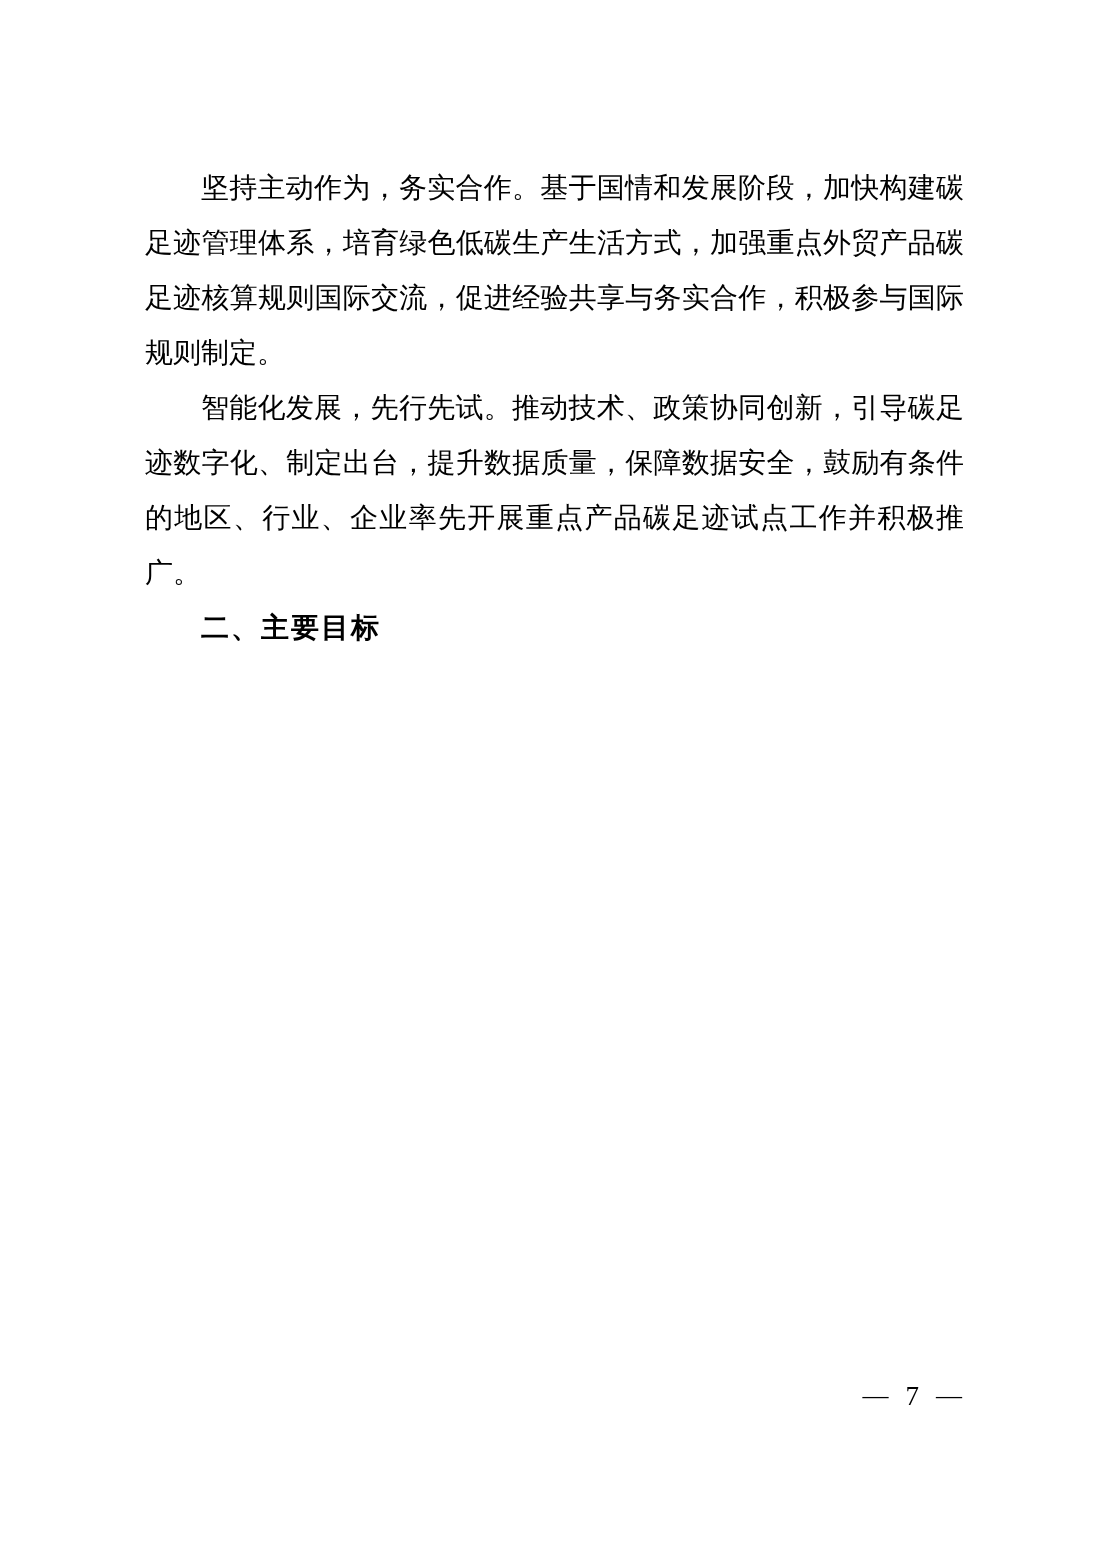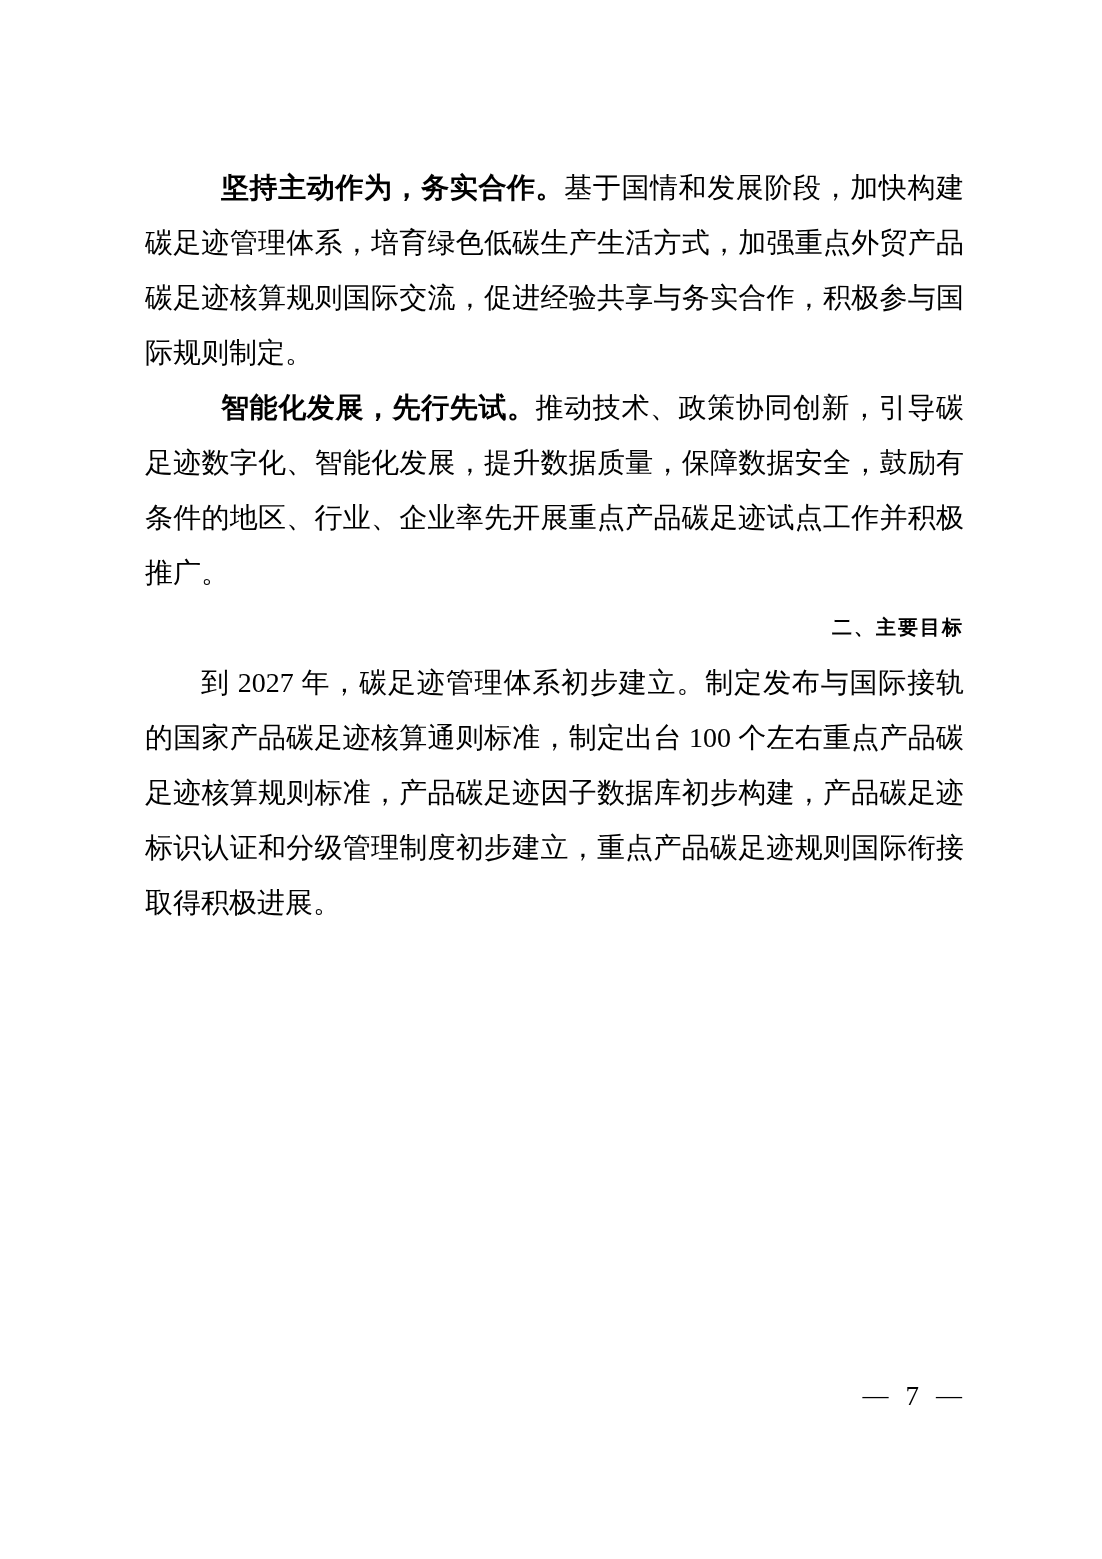--- a/index.html
+++ b/index.html
@@ -31,33 +31,31 @@
     margin: 0;
     text-indent: 2em;
     font-size: 28px;
     line-height: 55px;
     text-align: justify;
     text-align-last: left;
     font-family: "Liberation Serif", "DejaVu Serif", serif;
     color: #000000;
   }
   .para .lead {
-    font-weight: bold;
-    margin-left: 20px;
+    font-weight: normal;
   }
   .heading {
     margin: 0;
     text-indent: 2em;
     font-family: "Liberation Sans", "DejaVu Sans", sans-serif;
     font-weight: bold;
-    font-size: 20px;
+    font-size: 28px;
     line-height: 55px;
     letter-spacing: 2px;
     color: #000000;
-    text-align: right;
   }
   .footer {
     position: absolute;
     top: 1381px;
     right: 140px;
     display: flex;
     align-items: center;
     gap: 17px;
     font-family: "Liberation Serif", "DejaVu Serif", serif;
     font-size: 26px;
@@ -70,25 +68,24 @@
 </style>
 </head>
 <body>
 
 <div class="page">
   <div class="content">
 
     <p class="para"><span class="lead">坚持主动作为，务实合作。</span><span>基于国情和发展阶段，加快构建碳足迹管理体系，培育绿色低碳生产生活方式，加强重点外贸产品碳足迹核算规则国际交流，促进经验共享与务实合作，积极参与国际规则制定。</span></p>
 
 
-    <p class="para"><span class="lead">智能化发展，先行先试。</span><span>推动技术、政策协同创新，引导碳足迹数字化、智能化发展，提升数据质量，保障数据安全，鼓励有条件的地区、行业、企业率先开展重点产品碳足迹试点工作并积极推广。</span></p>
+    <p class="para"><span class="lead">智能化发展，先行先试。</span><span>推动技术、政策协同创新，引导碳足迹数字化、制定出台，提升数据质量，保障数据安全，鼓励有条件的地区、行业、企业率先开展重点产品碳足迹试点工作并积极推广。</span></p>
 
     <h2 class="heading">二、主要目标</h2>
 
-    <p class="para"><span>到 2027 年，碳足迹管理体系初步建立。制定发布与国际接轨的国家产品碳足迹核算通则标准，制定出台 100 个左右重点产品碳足迹核算规则标准，产品碳足迹因子数据库初步构建，产品碳足迹标识认证和分级管理制度初步建立，重点产品碳足迹规则国际衔接取得积极进展。</span></p>
 
 
   </div>
 
   <div class="footer">
     <span class="dash">—</span>
     <span class="pagenum">7</span>
     <span class="dash">—</span>
   </div>
 </div>

